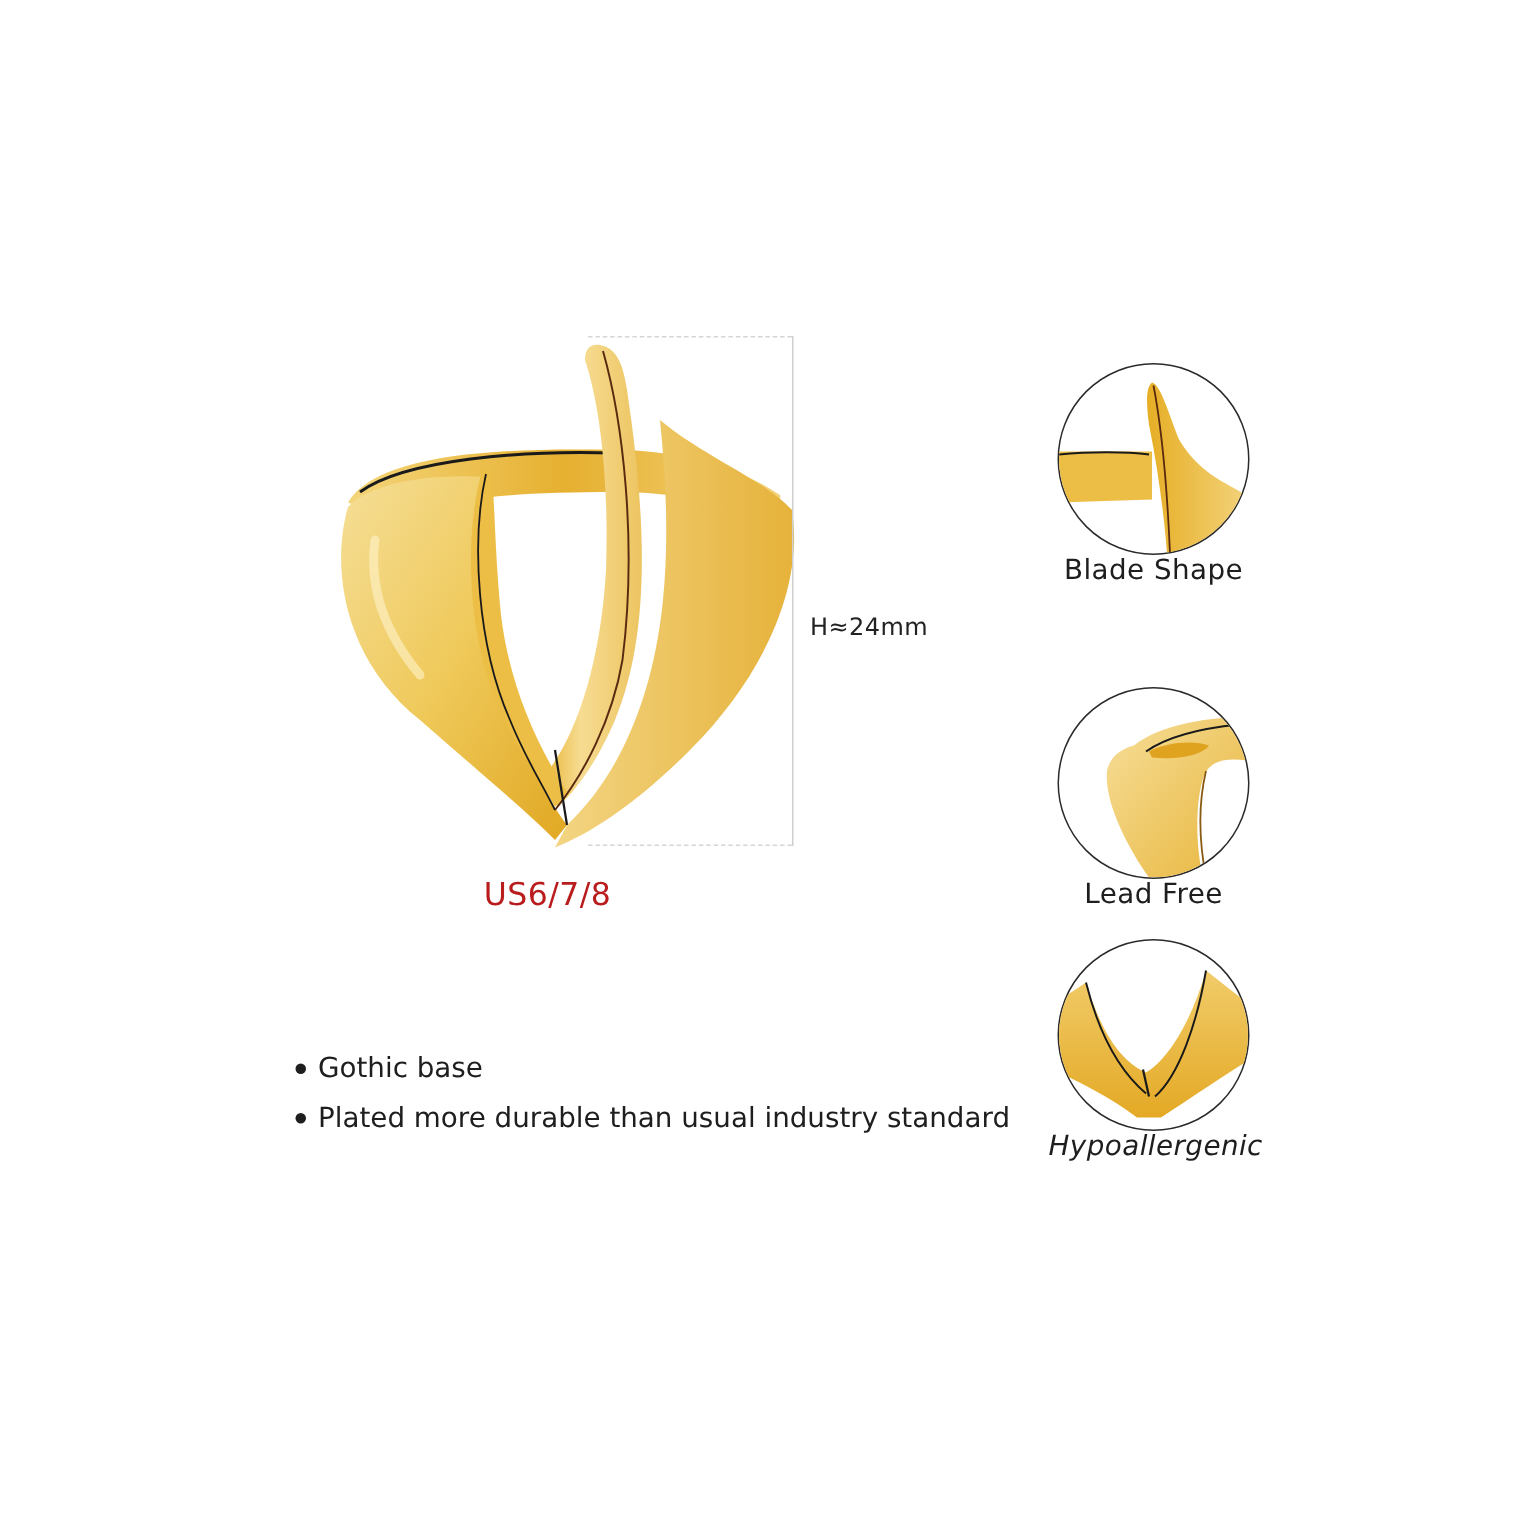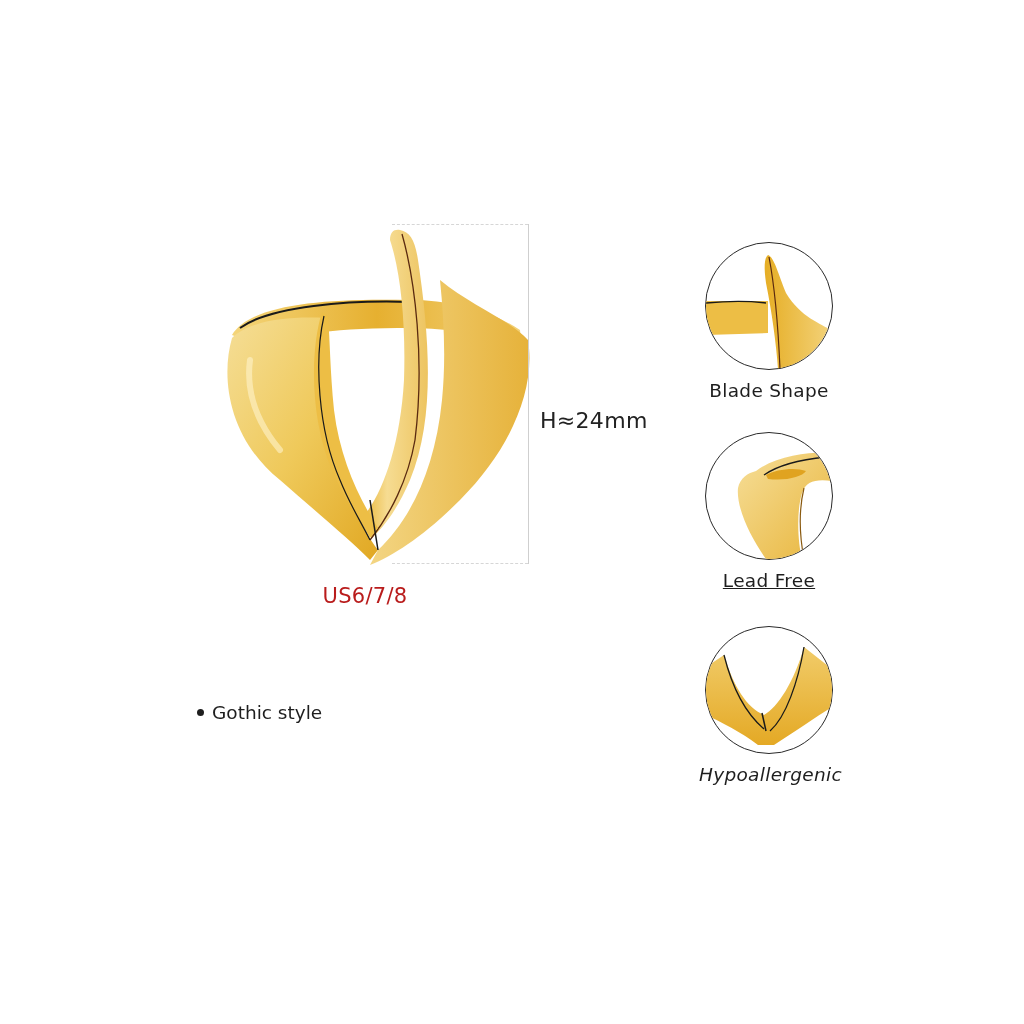--- a/index.html
+++ b/index.html
@@ -1,33 +1,33 @@
 <!DOCTYPE html>
 <html><head>
 <meta charset="utf-8">
 <style>
   html, body { margin: 0; padding: 0; background: #ffffff; }
   body { width: 1024px; height: 1024px; position: relative; overflow: hidden;
          font-family: "DejaVu Sans", "Liberation Sans", sans-serif; color: #1a1a1a; }
   .abs { position: absolute; }
   .ring-main { left: 210px; top: 220px; width: 330px; height: 360px; }
   .size-label { left: 290px; top: 584px; width: 150px; text-align: center; font-size: 21px; letter-spacing: 0.3px; color: #b91c1c; }
-  .height-label { left: 540px; top: 408px; font-size: 22px; letter-spacing: 0.3px; color: #222; }
+  .height-label { left: 540px; top: 408px; font-size: 16px; letter-spacing: 0.3px; color: #222; }
   .measure-top { left: 392px; top: 224px; width: 136px; height: 0; border-top: 1px dashed #d6d6d6; }
   .measure-bottom { left: 392px; top: 563px; width: 136px; height: 0; border-top: 1px dashed #d6d6d6; }
   .measure-vert { left: 528px; top: 224px; width: 0; height: 340px; border-left: 1px solid #cfcfcf; }
   .features { left: 197px; top: 696px; margin: 0; padding: 0; list-style: none; }
   .features li { font-size: 18.5px; line-height: 33px; color: #1e1e1e; white-space: nowrap; display: flex; align-items: center; }
   .features li .dot { display: inline-block; width: 7px; height: 7px; border-radius: 50%; background: #1e1e1e; margin-right: 8px; }
   .badge { width: 140px; text-align: center; }
   .badge .circle { width: 126px; height: 126px; margin: 0 auto; border-radius: 50%; border: 1.5px solid #2a2a2a; overflow: hidden; background: #fff; position: relative; }
   .badge .circle svg { position: absolute; left: 0; top: 0; }
-  .badge .label { font-size: 18.5px; margin-top: 10px; color: #1e1e1e; letter-spacing: 0.3px; white-space: nowrap; }
+  .badge .label { font-size: 18.5px; margin-top: 0; color: #1e1e1e; letter-spacing: 0.3px; white-space: nowrap; }
   .b1 { left: 699px; top: 242px; }
-  .b2 { left: 699px; top: 432px; text-decoration: underline; }
+  .b2 { left: 699px; top: 458px; }
   .b3 { left: 699px; top: 626px; font-style: italic; }
 </style>
 </head>
 <body>
 
 <div class="abs ring-main">
   <svg width="330" height="360" viewBox="0 0 330 360">
     <defs>
       <linearGradient id="gShank" x1="0" y1="0" x2="1" y2="1">
         <stop offset="0" stop-color="#F5DE97"></stop>
@@ -71,21 +71,25 @@
 <div class="abs measure-top"></div>
 <div class="abs measure-vert"></div>
 <div class="abs measure-bottom"></div>
 
 <div class="abs height-label">H≈24mm</div>
 <div class="abs size-label">US6/7/8</div>
 
 <ul class="abs features">
   <li>
     <span class="dot"></span>
-    <span>Gothic style</span>
+    <span>Gothic base</span>
+  </li>
+  <li>
+    <span class="dot"></span>
+    <span>Plated more durable than usual industry standard</span>
   </li>
 </ul>
 
 <div class="abs badge b1">
   <div class="circle">
     <svg width="126" height="126" viewBox="0 0 126 126">
       <defs>
         <linearGradient id="bb1" x1="0" y1="0" x2="1" y2="0">
           <stop offset="0" stop-color="#E6AE25"></stop>
             <stop offset="1" stop-color="#F3D37C"></stop>

